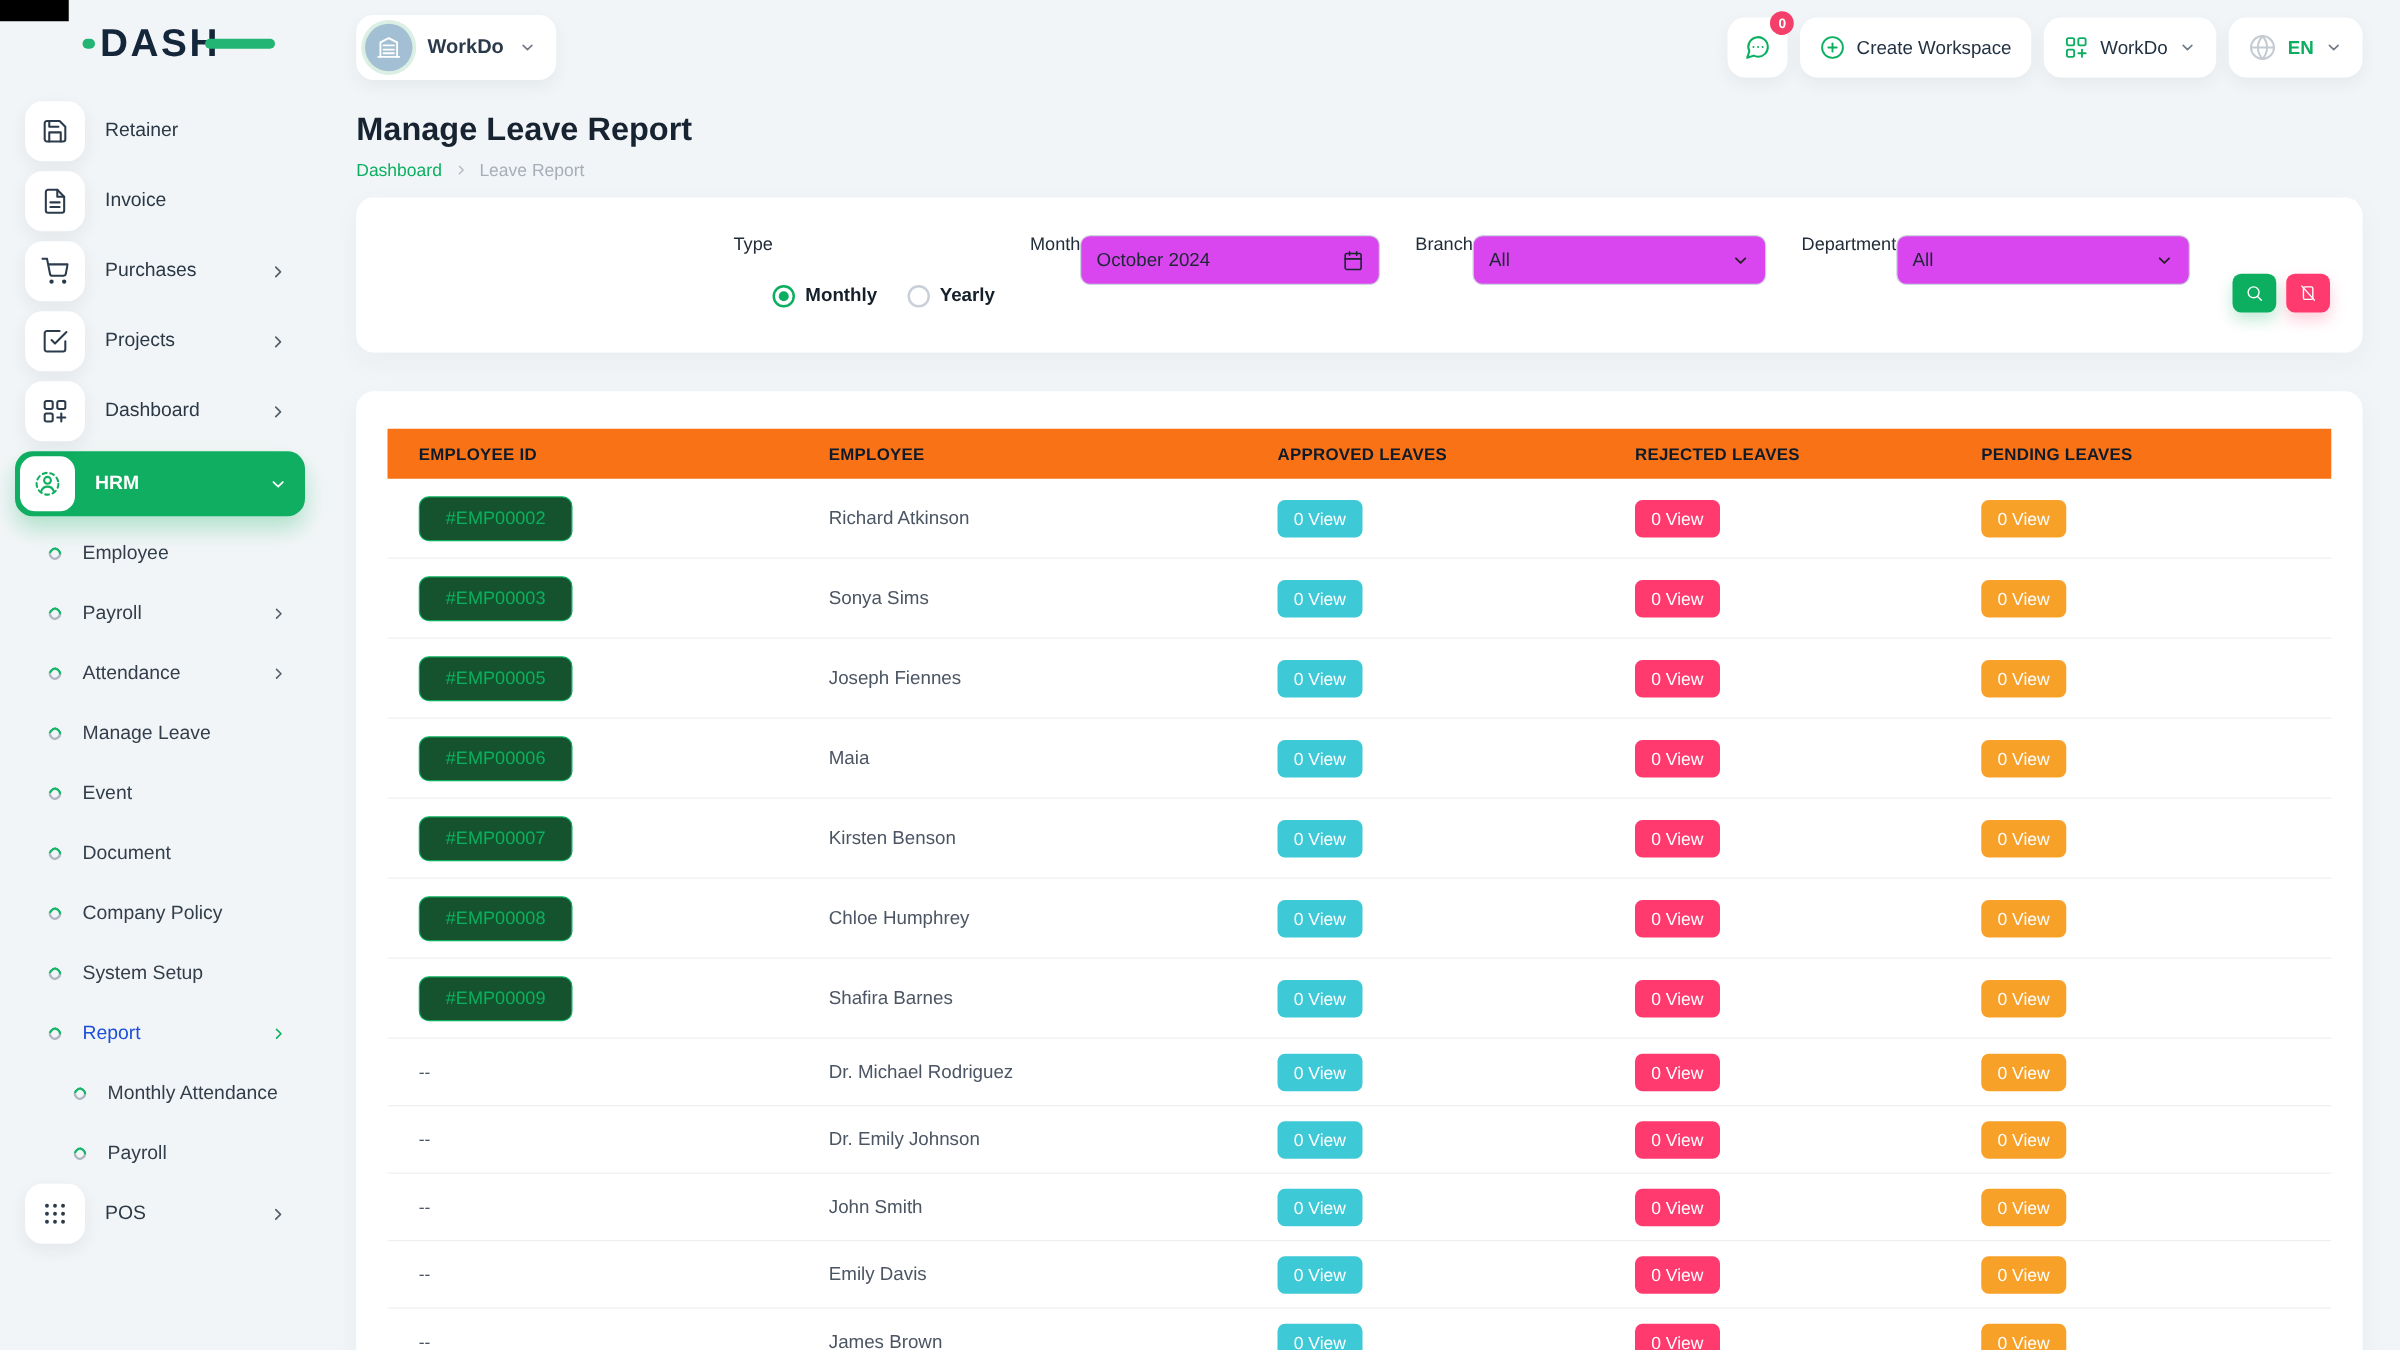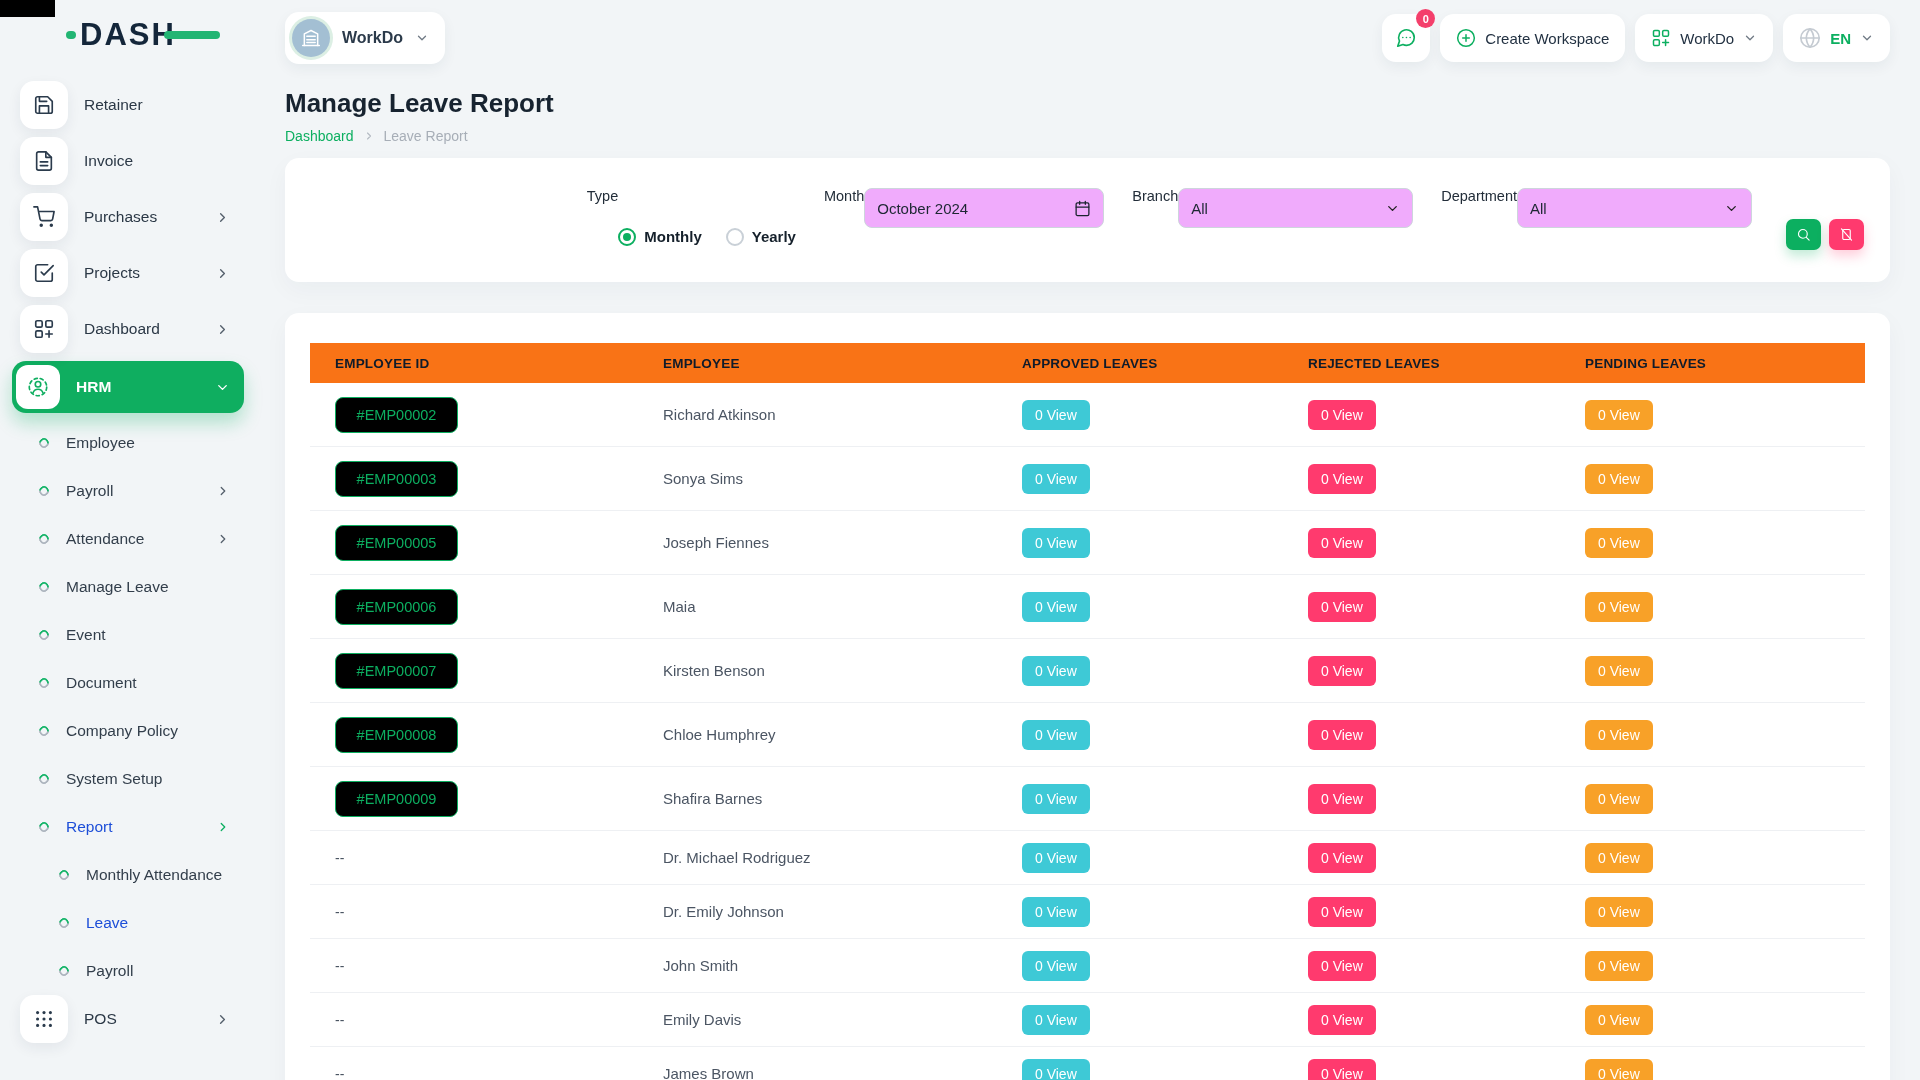--- a/index.html
+++ b/index.html
@@ -74,38 +74,38 @@
   .filter-card { margin-top:14px; height:124px; display:flex; justify-content:flex-end; padding:30px 26px 0 0; gap:28px; }
   .f-block { display:flex; }
   .f-label { font-size:14.5px; color:#222d39; margin-bottom:11px; }
   .radio-row { display:flex; gap:24px; align-items:center; margin-top:3px; }
   .radio-opt { display:flex; align-items:center; gap:8px; cursor:pointer; }
   .radio-circle { width:18px; height:18px; border-radius:50%; border:2px solid #c9d0d7; background:#fff; position:relative; flex:0 0 auto; }
   .radio-opt.checked .radio-circle { border-color:#0CAF60; }
   .radio-opt.checked .radio-circle::after { content:""; position:absolute; left:3px; top:3px; width:8px; height:8px; border-radius:50%; background:#0CAF60; }
   .radio-label { font-size:15px; font-weight:700; color:#15202b; }
   .f-input { width:240px; height:40px; border:1px solid #cdd5dc; border-radius:8px; display:flex; align-items:center;
-             padding:4px 12px; font-size:15px; color:#1d2733; background:#f0abfc; cursor:pointer; }
+             padding:4px 12px; font-size:15px; color:#1d2733; background:#d946ef; cursor:pointer; }
   .f-input .val { flex:1; }
   .f-input .ico { width:17px; height:17px; color:#1a232e; }
   .f-select { width:235px; }
   .filter-actions { display:flex; gap:8px; align-items:flex-start; margin-top:31px; margin-left:6px; }
   .sq-btn { width:35px; height:31px; border:none; border-radius:7px; display:flex; align-items:center; justify-content:center; cursor:pointer; }
   .sq-btn .ico { width:15px; height:15px; color:#fff; }
   .btn-search { background:#0CAF60; box-shadow:0 6px 12px rgba(12,175,96,.25); }
   .btn-reset { background:#FF3A6E; box-shadow:0 6px 12px rgba(255,58,110,.25); }
 
   
   .table-card { margin-top:31px; padding:30px 25px 25px 25px; min-height:820px; }
   .tgrid { display:grid; grid-template-columns:328px 359px 286px 277px 1fr; align-items:center; }
   .thead { background:#f97316; height:40px; padding-left:25px; }
   .thead .th { font-size:13.5px; font-weight:700; color:#0f1b2a; letter-spacing:.2px; }
   .trow { height:64px; padding-left:25px; border-bottom:1px solid #eef0f3; }
   .trow.compact { height:54px; }
-  .id-btn { width:123px; padding:9px 0; background:#000000; border:1.5px solid #0CAF60; border-radius:8px; color:#0CAF60;
+  .id-btn { width:123px; padding:9px 0; background:#14532d; border:1.5px solid #0CAF60; border-radius:8px; color:#0CAF60;
             font-size:14.5px; font-weight:500; font-family:inherit; cursor:pointer; }
   .dash { font-size:14px; color:#4b5563; }
   .emp-name { font-size:15px; color:#4b5563; }
   .badge { display:inline-block; padding:7px 13px; border-radius:6px; color:#fff; font-size:14px; cursor:pointer; }
   .badge-approved { background:#3EC9D6; }
   .badge-rejected { background:#FF3A6E; }
   .badge-pending  { background:#F8A128; }
 
   .ico svg, .nav-icon svg, .nav-chev svg, .bc-sep svg, .chev svg {
     width:100%; height:100%; fill:none; stroke:currentColor; stroke-width:1.8; stroke-linecap:round; stroke-linejoin:round; display:block;
@@ -271,25 +271,20 @@
     <span class="nav-label">Report</span>
     <span class="nav-chev">
           <svg viewBox="0 0 24 24">
             <polyline points="9 6 15 12 9 18"></polyline>
           </svg>
         </span>
   </div>
       <div class="nav-sub lvl2">
     <span class="bullet"></span>
     <span class="nav-label">Monthly Attendance</span>
-
-  </div>
-      <div class="nav-sub lvl2 green">
-    <span class="bullet"></span>
-    <span class="nav-label">Leave</span>
 
   </div>
       <div class="nav-sub lvl2">
     <span class="bullet"></span>
     <span class="nav-label">Payroll</span>
 
   </div>
       <div class="nav-top">
     <span class="chip">
           <span class="nav-icon">

